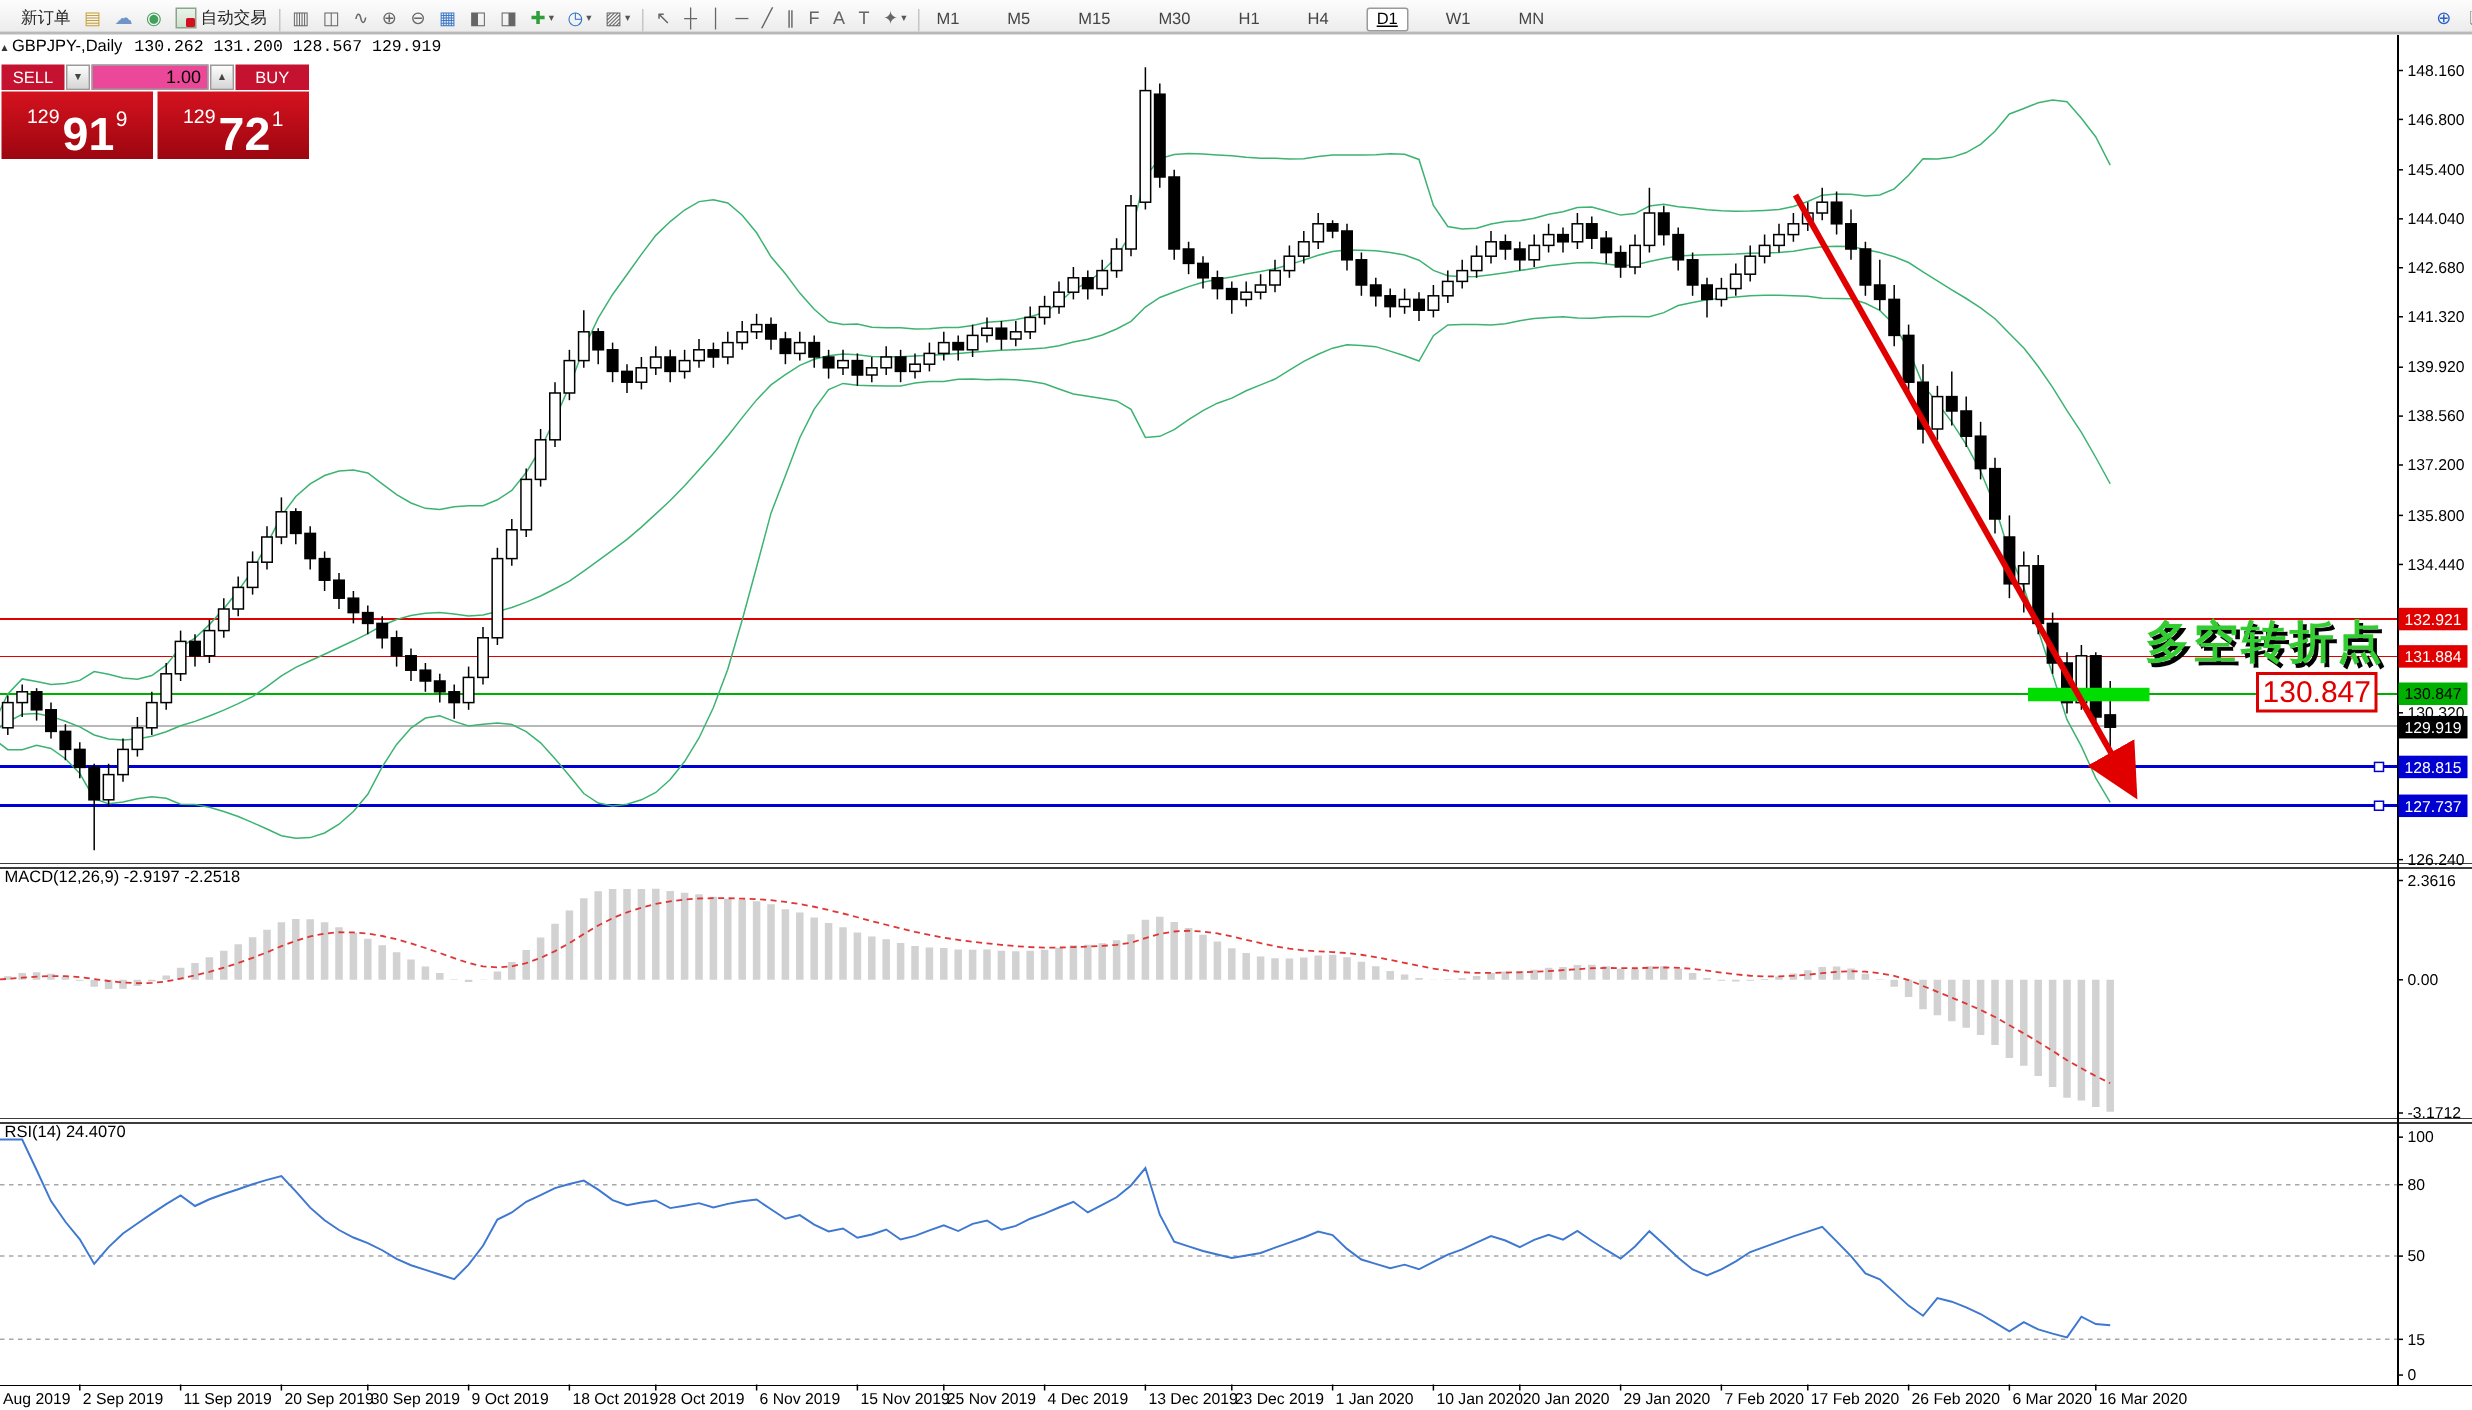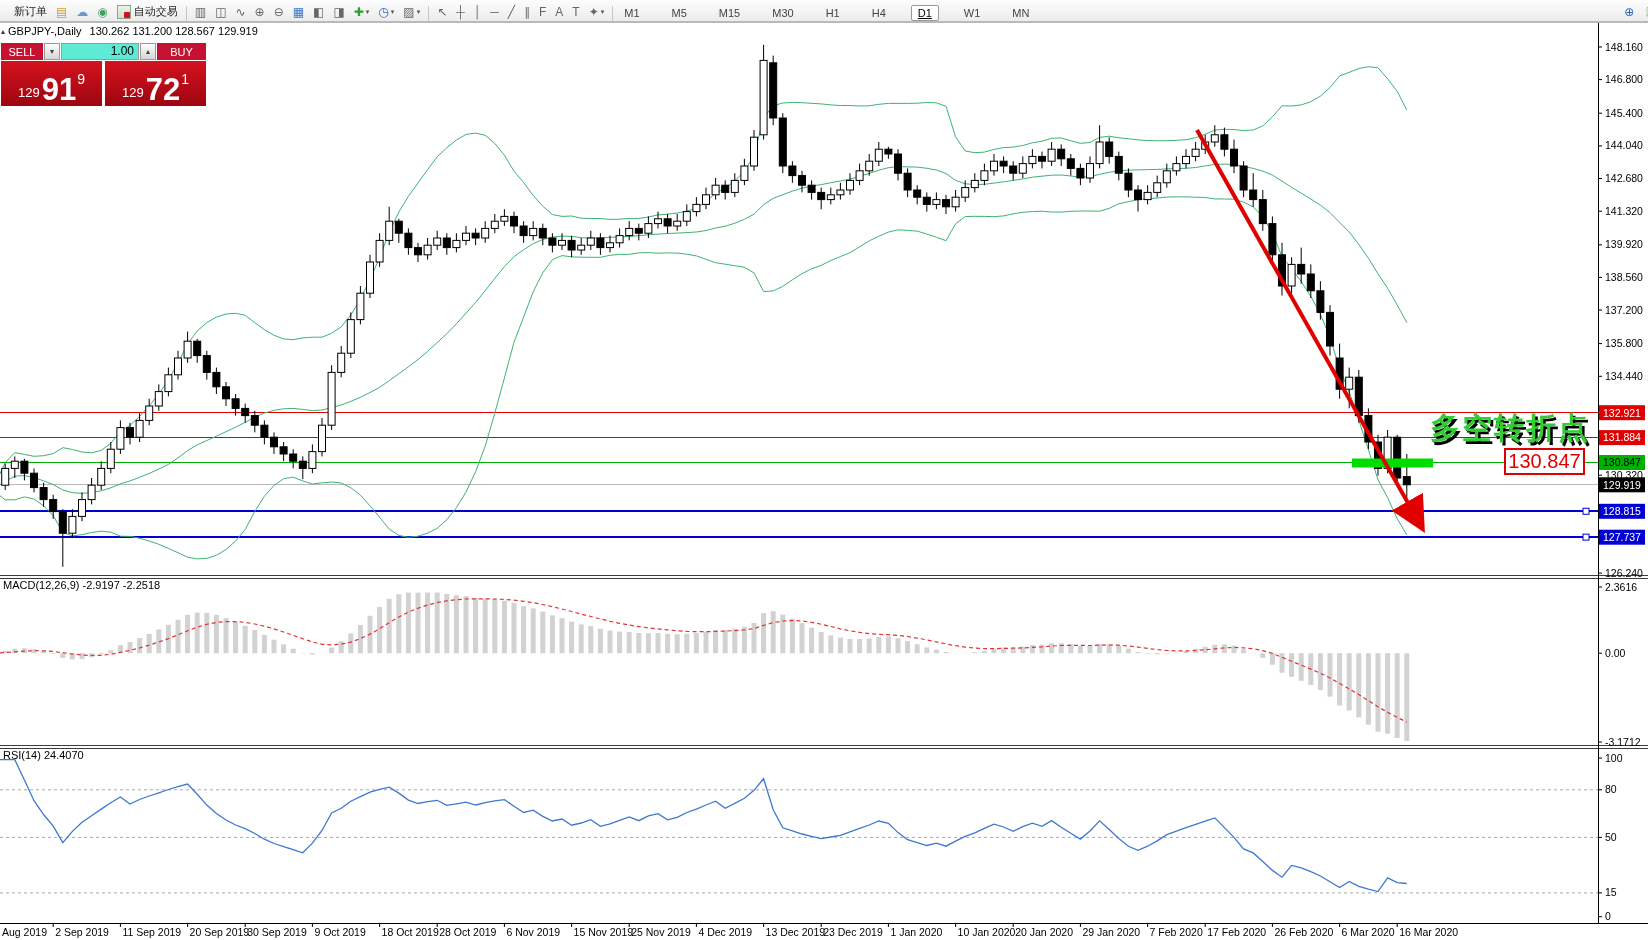--- a/index.html
+++ b/index.html
@@ -15,37 +15,37 @@
   .sep{width:1px;height:15px;background:#c6c6c6;margin:0 3px;}
   .flex1{flex:1;}
   .tf{padding:1px 6px;font-size:11px;color:#444;border:1px solid transparent;}
   .tf.sel{background:#fff;border:1px solid #9a9a9a;border-radius:2px;color:#000;text-decoration:underline;}
   .at-icon{position:relative;width:12px;height:12px;background:linear-gradient(#eaf2ea,#cfe0cf);
     border:1px solid #8aa58a;margin-right:3px;display:inline-block;}
   .at-icon::after{content:"";position:absolute;right:0px;bottom:0px;width:6px;height:6px;
     background:#d40f1f;border-radius:1px;}
   .overlay{position:absolute;z-index:5;}
   .symbol-title{left:8px;top:25px;font-size:11px;color:#000;}
-  .symbol-title .ohlc{margin-left:8px;}
+  .symbol-title .ohlc{margin-left:8px;font-family:Liberation Mono, monospace;}
   .oct{left:1px;top:27px;font-size:8px;color:#333;}
   .macd-label{left:3px;top:579px;font-size:11px;color:#000;}
   .rsi-label{left:3px;top:749px;font-size:11px;color:#000;}
   .qp{position:absolute;left:1px;top:43px;width:205px;z-index:6;}
   .qrow1{display:flex;height:17px;gap:1px;}
   .qsell,.qbuy{background:#c41230;color:#fff;font-size:11px;display:flex;
     align-items:center;justify-content:center;}
   .qsell{width:42px}.qbuy{width:49px}
   .spin{width:16px;background:linear-gradient(#fdfdfd,#d5d5d5);border:1px solid #9a9a9a;
     box-sizing:border-box;font-size:7px;color:#444;display:flex;align-items:center;justify-content:center;}
-  .qvol{flex:1;background:#5eead4;border:1px solid #9a9a9a;box-sizing:border-box;font-size:12px;
+  .qvol{flex:1;background:#ec4899;border:1px solid #9a9a9a;box-sizing:border-box;font-size:12px;
     text-align:right;padding-right:4px;line-height:15px;color:#000;}
   .qrow2{display:flex;gap:3px;margin-top:1px;}
   .qpx{flex:1;height:42px;background:linear-gradient(180deg,#d5121f,#9c0610);color:#fff;
     display:flex;align-items:flex-end;justify-content:center;padding-bottom:3px;}
-  .qsm{font-size:13px;margin-right:2px;margin-bottom:3px;}
+  .qsm{font-size:13px;margin-right:2px;margin-bottom:18px;}
   .qbig{font-size:31px;font-weight:bold;line-height:0.85;}
   .qsup{font-size:14px;margin-bottom:16px;margin-left:1px;}
   svg{position:absolute;left:0;top:0;z-index:1;}
   svg text{font-family:"Liberation Sans","DejaVu Sans",sans-serif;}
 </style>
 </head>
 <body>
 
 <div class="toolbar">
   <div class="tbtn txt" style="margin-left:-9px">新订单</div>

